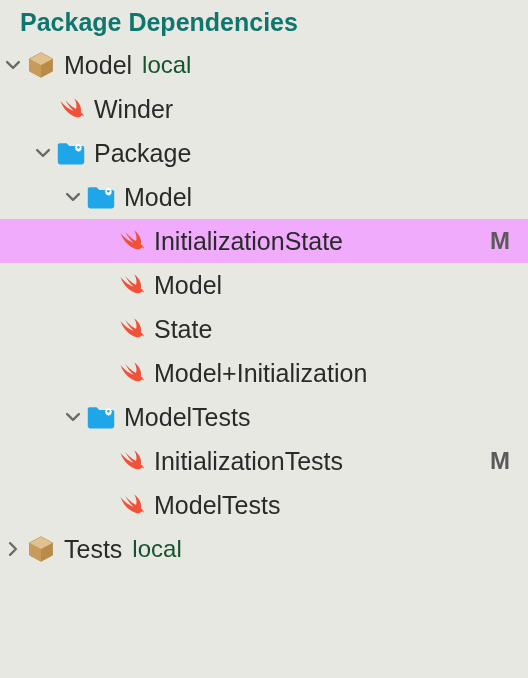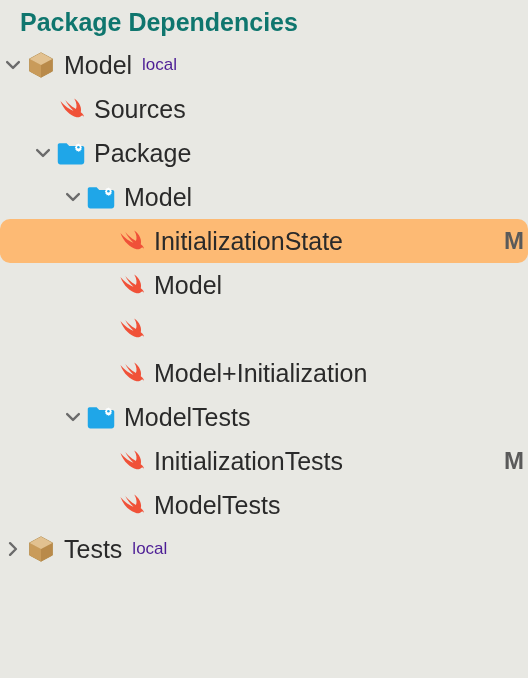--- a/index.html
+++ b/index.html
@@ -16,39 +16,40 @@
   .section-header {
     color: #0f766e;
     font-weight: 600;
     font-size: 25px;
     padding: 4px 0 6px 20px;
   }
   .row {
     display: flex;
     align-items: center;
     height: 44px;
+    padding-right: 14px;
     white-space: nowrap;
   }
-  .row.selected { background: #fdba74; border-radius: 10px; }
+  .row.selected { background: #f0abfc; }
   .indent { width: 30px; flex: 0 0 auto; }
   .disclosure {
     width: 26px; height: 26px;
     display: flex; align-items: center; justify-content: center;
     flex: 0 0 auto;
     color: #6b6b6b;
   }
   .disclosure svg { width: 14px; height: 14px; }
   .icon {
     width: 30px; height: 30px;
     display: flex; align-items: center; justify-content: center;
     flex: 0 0 auto;
     margin-right: 8px;
   }
   .label-main { font-size: 25px; }
-  .label-sub  { font-size: 17px; color: #4c1d95; margin-left: 10px; }
+  .label-sub  { font-size: 24px; color: #14532d; margin-left: 10px; }
   .spacer { flex: 1 1 auto; }
   .badge {
     font-size: 24px;
     font-weight: 600;
     color: #5a5a5a;
     padding-right: 4px;
   }
   
   .pkg-svg   { width: 28px; height: 28px; }
   .swift-svg { width: 26px; height: 26px; }
@@ -110,21 +111,21 @@
   </div>
 
   <div class="row">
     <span class="indent"></span>
     <span class="disclosure"></span>
     <span class="icon">
       <svg class="swift-svg">
           <use href="#sym-swift"></use>
         </svg>
     </span>
-    <span class="label-main">Sources</span>
+    <span class="label-main">Winder</span>
     <span class="spacer"></span>
   </div>
 
   <div class="row">
     <span class="indent"></span>
     <span class="disclosure">
       <svg>
           <use href="#sym-chevron-down"></use>
         </svg>
     </span>
@@ -186,20 +187,21 @@
   <div class="row">
     <span class="indent"></span>
       <span class="indent"></span>
       <span class="indent"></span>
     <span class="disclosure"></span>
     <span class="icon">
       <svg class="swift-svg">
           <use href="#sym-swift"></use>
         </svg>
     </span>
+    <span class="label-main">State</span>
     <span class="spacer"></span>
   </div>
 
   <div class="row">
     <span class="indent"></span>
       <span class="indent"></span>
       <span class="indent"></span>
     <span class="disclosure"></span>
     <span class="icon">
       <svg class="swift-svg">

